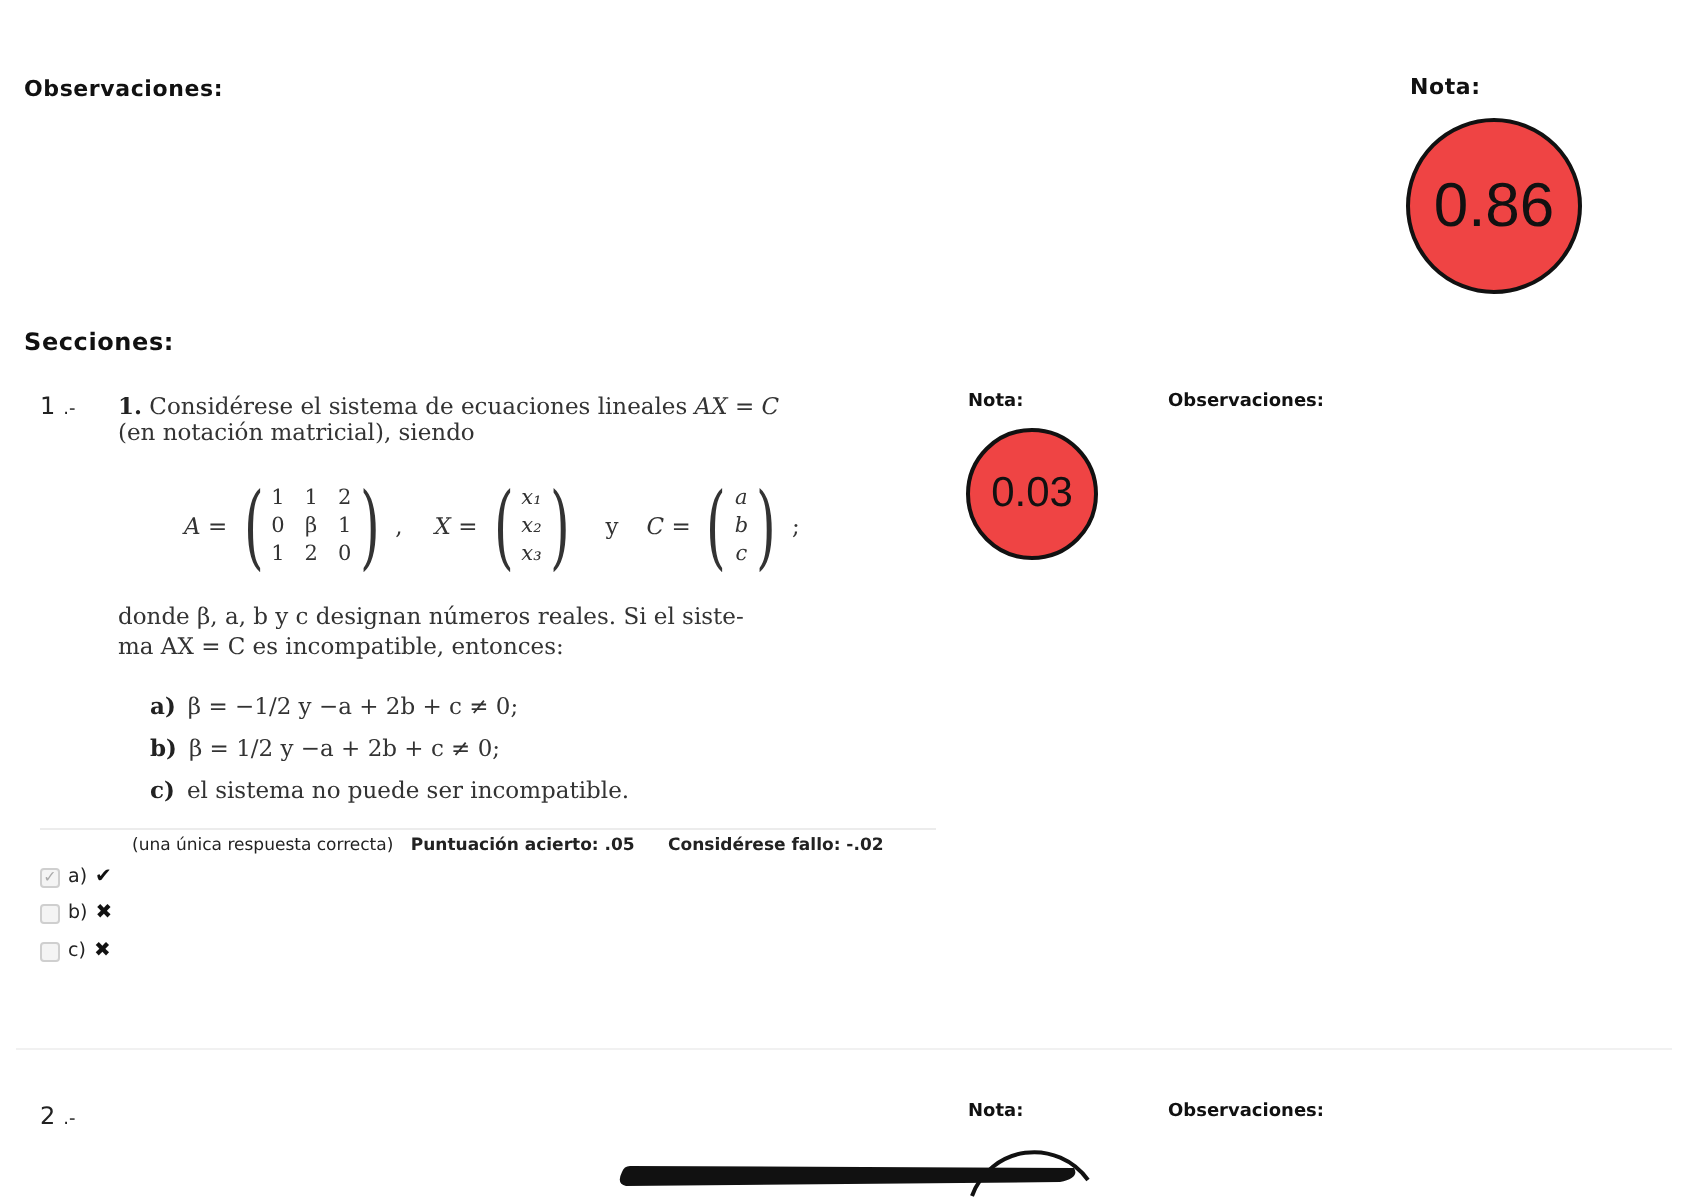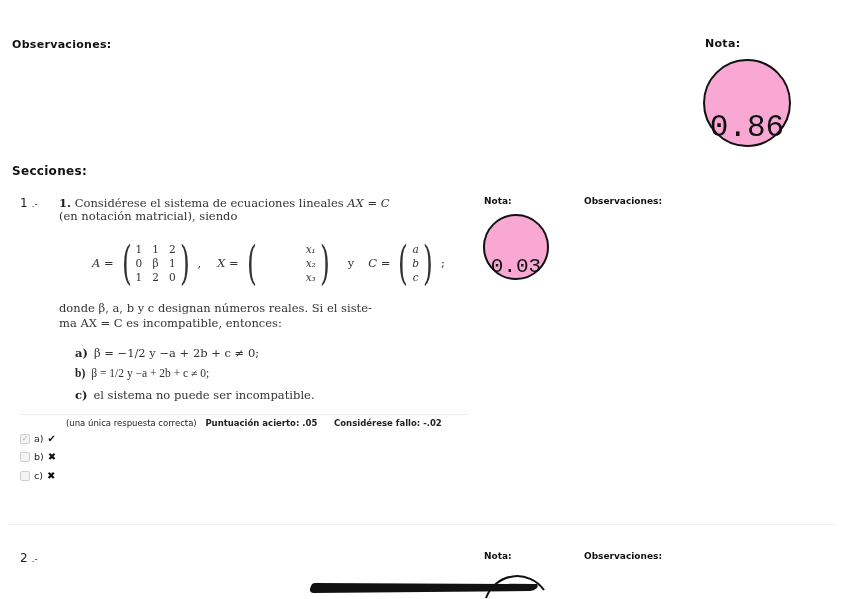--- a/index.html
+++ b/index.html
@@ -5,22 +5,22 @@
   * { box-sizing: border-box; margin: 0; padding: 0; }
   html, body { width: 848px; height: 599px; overflow: hidden; background: #ffffff; }
   body { position: relative; font-family: "DejaVu Sans", sans-serif; color: #111; }
 
   .abs { position: absolute; }
   .hdr-label { font-family: "DejaVu Sans", sans-serif; font-weight: bold; font-size: 11px; letter-spacing: 0.3px; color: #111; }
   .small-label { font-family: "DejaVu Sans", sans-serif; font-weight: bold; font-size: 9px; color: #111; }
 
   .grade-circle {
     position: absolute; border: 2px solid #111; border-radius: 50%;
-    display: flex; align-items: flex-end; justify-content: center;
-    font-family: Liberation Mono, monospace; color: #111; background: #f9a8d4;
+    display: flex; align-items: center; justify-content: center;
+    font-family: Liberation Sans, sans-serif; color: #111; background: #ef4444;
   }
   .grade-big { width: 88px; height: 88px; font-size: 31px; }
   .grade-small { width: 66px; height: 66px; font-size: 21px; }
 
   .qnum { font-family: "DejaVu Sans", sans-serif; font-size: 12px; color: #222; }
   .qnum .sep { font-size: 9px; margin-left: 4px; }
 
   .math { font-family: "DejaVu Serif", serif; font-size: 11.5px; color: #333; line-height: 14px; }
   .math b { font-weight: bold; color: #222; }
   .math i { }
@@ -82,21 +82,21 @@
         <span>1</span>
           <span>2</span>
           <span>0</span>
       </span>
       <span class="paren">)</span>
     </span>
     <span style="margin-right:12px;">,</span>
     <i>X =</i>
     <span class="matrix">
       <span class="paren">(</span>
-      <span class="mgrid c1" style="font-style:italic;margin-left:45px;">
+      <span class="mgrid c1" style="font-style:italic;">
         <span>x₁</span>
         <span>x₂</span>
         <span>x₃</span>
       </span>
       <span class="paren">)</span>
     </span>
     <span style="margin:0 10px;">y</span>
     <i>C =</i>
     <span class="matrix">
       <span class="paren">(</span>
@@ -109,21 +109,21 @@
     </span>
     <span>;</span>
   </div>
 
   <div class="abs math" style="left:59px; top:301px;">donde β, a, b y c designan números reales.  Si el siste-</div>
   <div class="abs math" style="left:59px; top:316px;">ma AX = C es incompatible, entonces:</div>
 
   <div class="abs opt" style="left:75px; top:346px;">
     <span class="lbl">a)</span><span>β = −1/2  y  −a + 2b + c ≠ 0;</span>
   </div>
-  <div class="abs opt" style="left:75px; top:367px;font-family:Liberation Serif, serif;">
+  <div class="abs opt" style="left:75px; top:367px;">
     <span class="lbl">b)</span><span>β = 1/2  y  −a + 2b + c ≠ 0;</span>
   </div>
   <div class="abs opt" style="left:75px; top:388px;">
     <span class="lbl">c)</span><span>el sistema no puede ser incompatible.</span>
   </div>
 
   <div class="divider" style="left:20px; top:414px; width:448px;"></div>
 
   <div class="abs meta-line" style="left:66px; top:418px;">
     <span>(una única respuesta correcta)</span>

